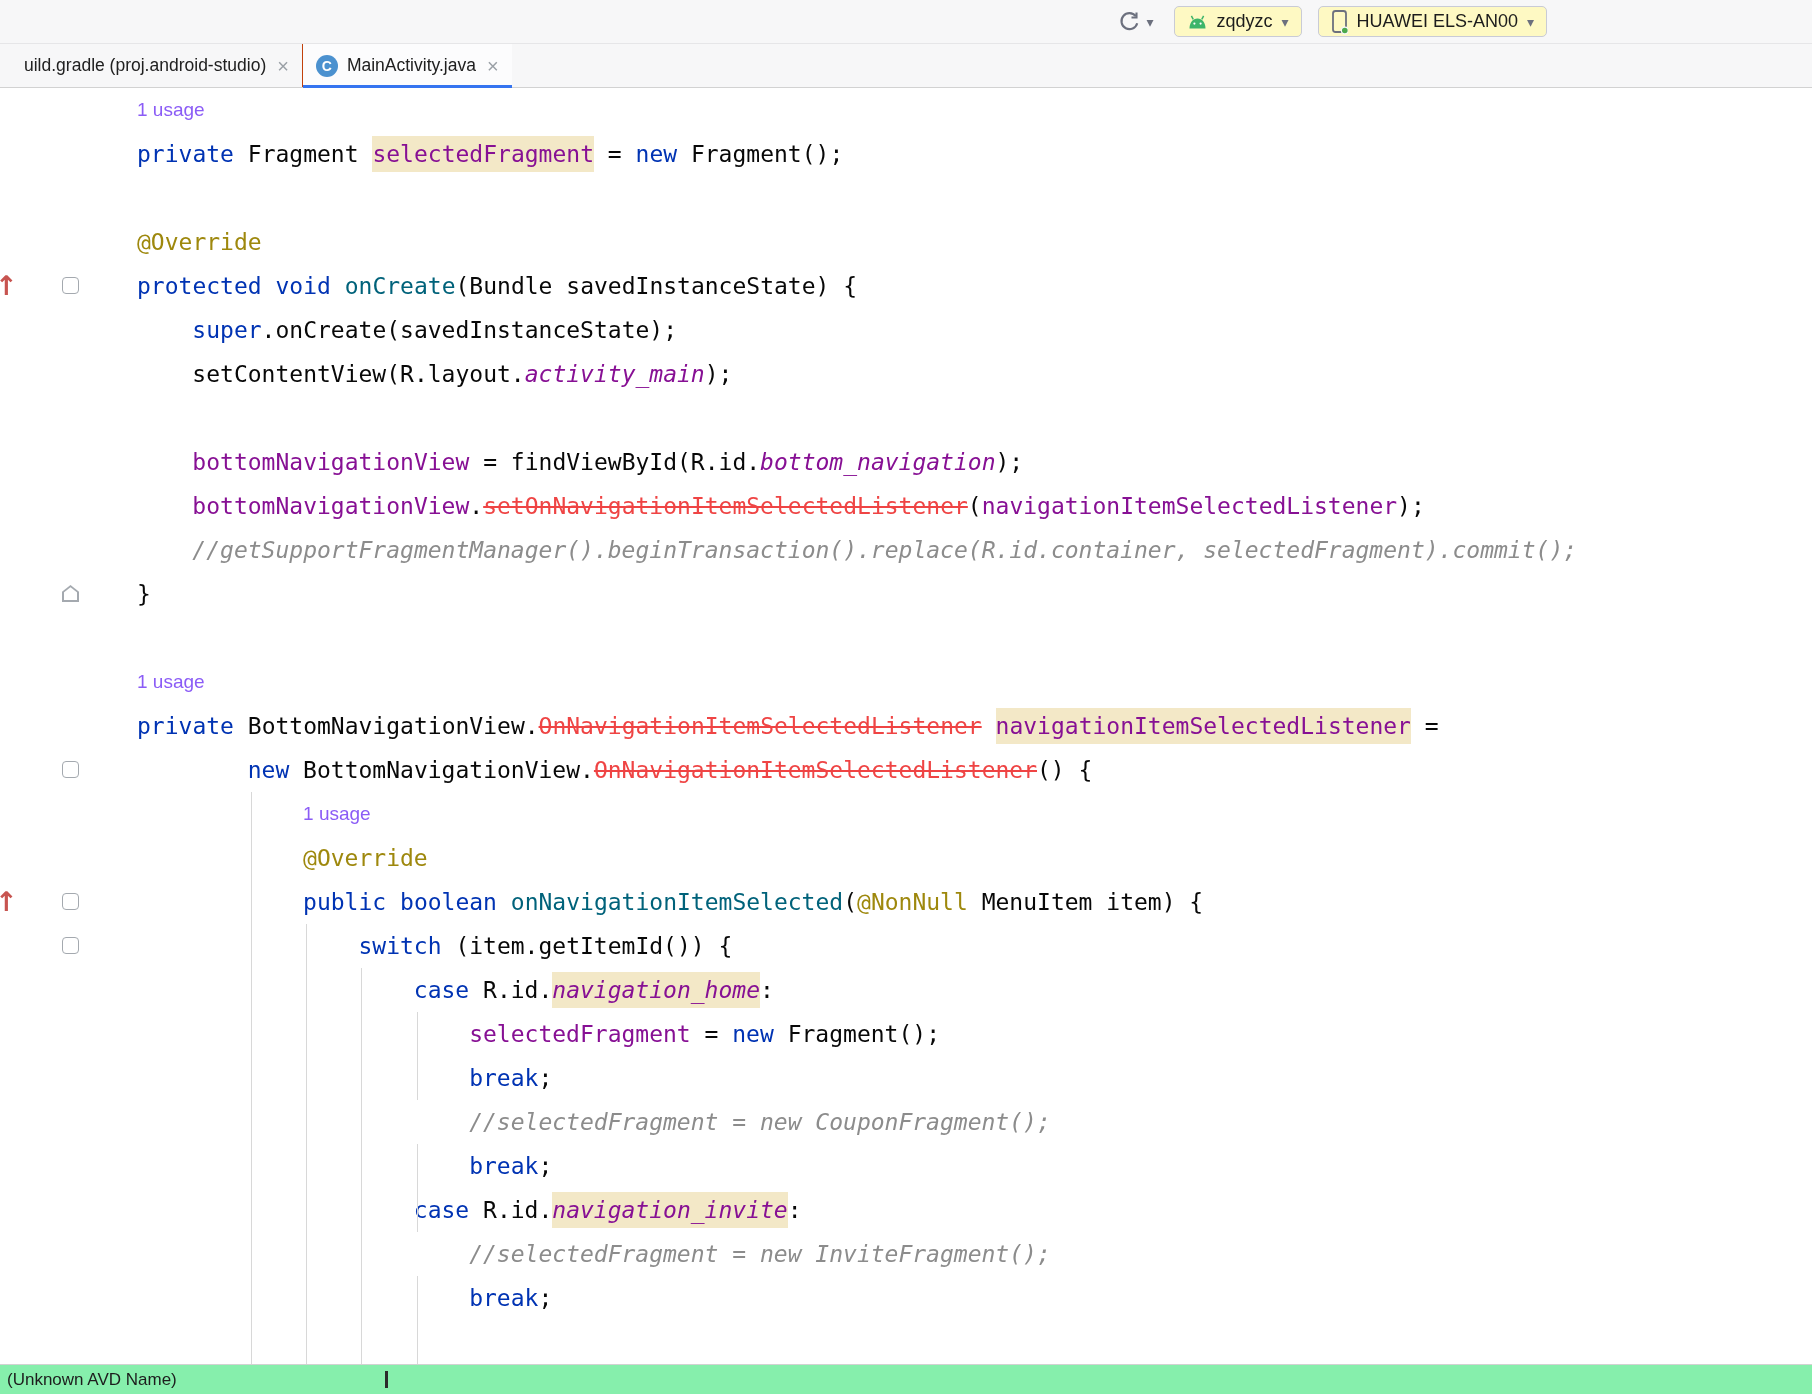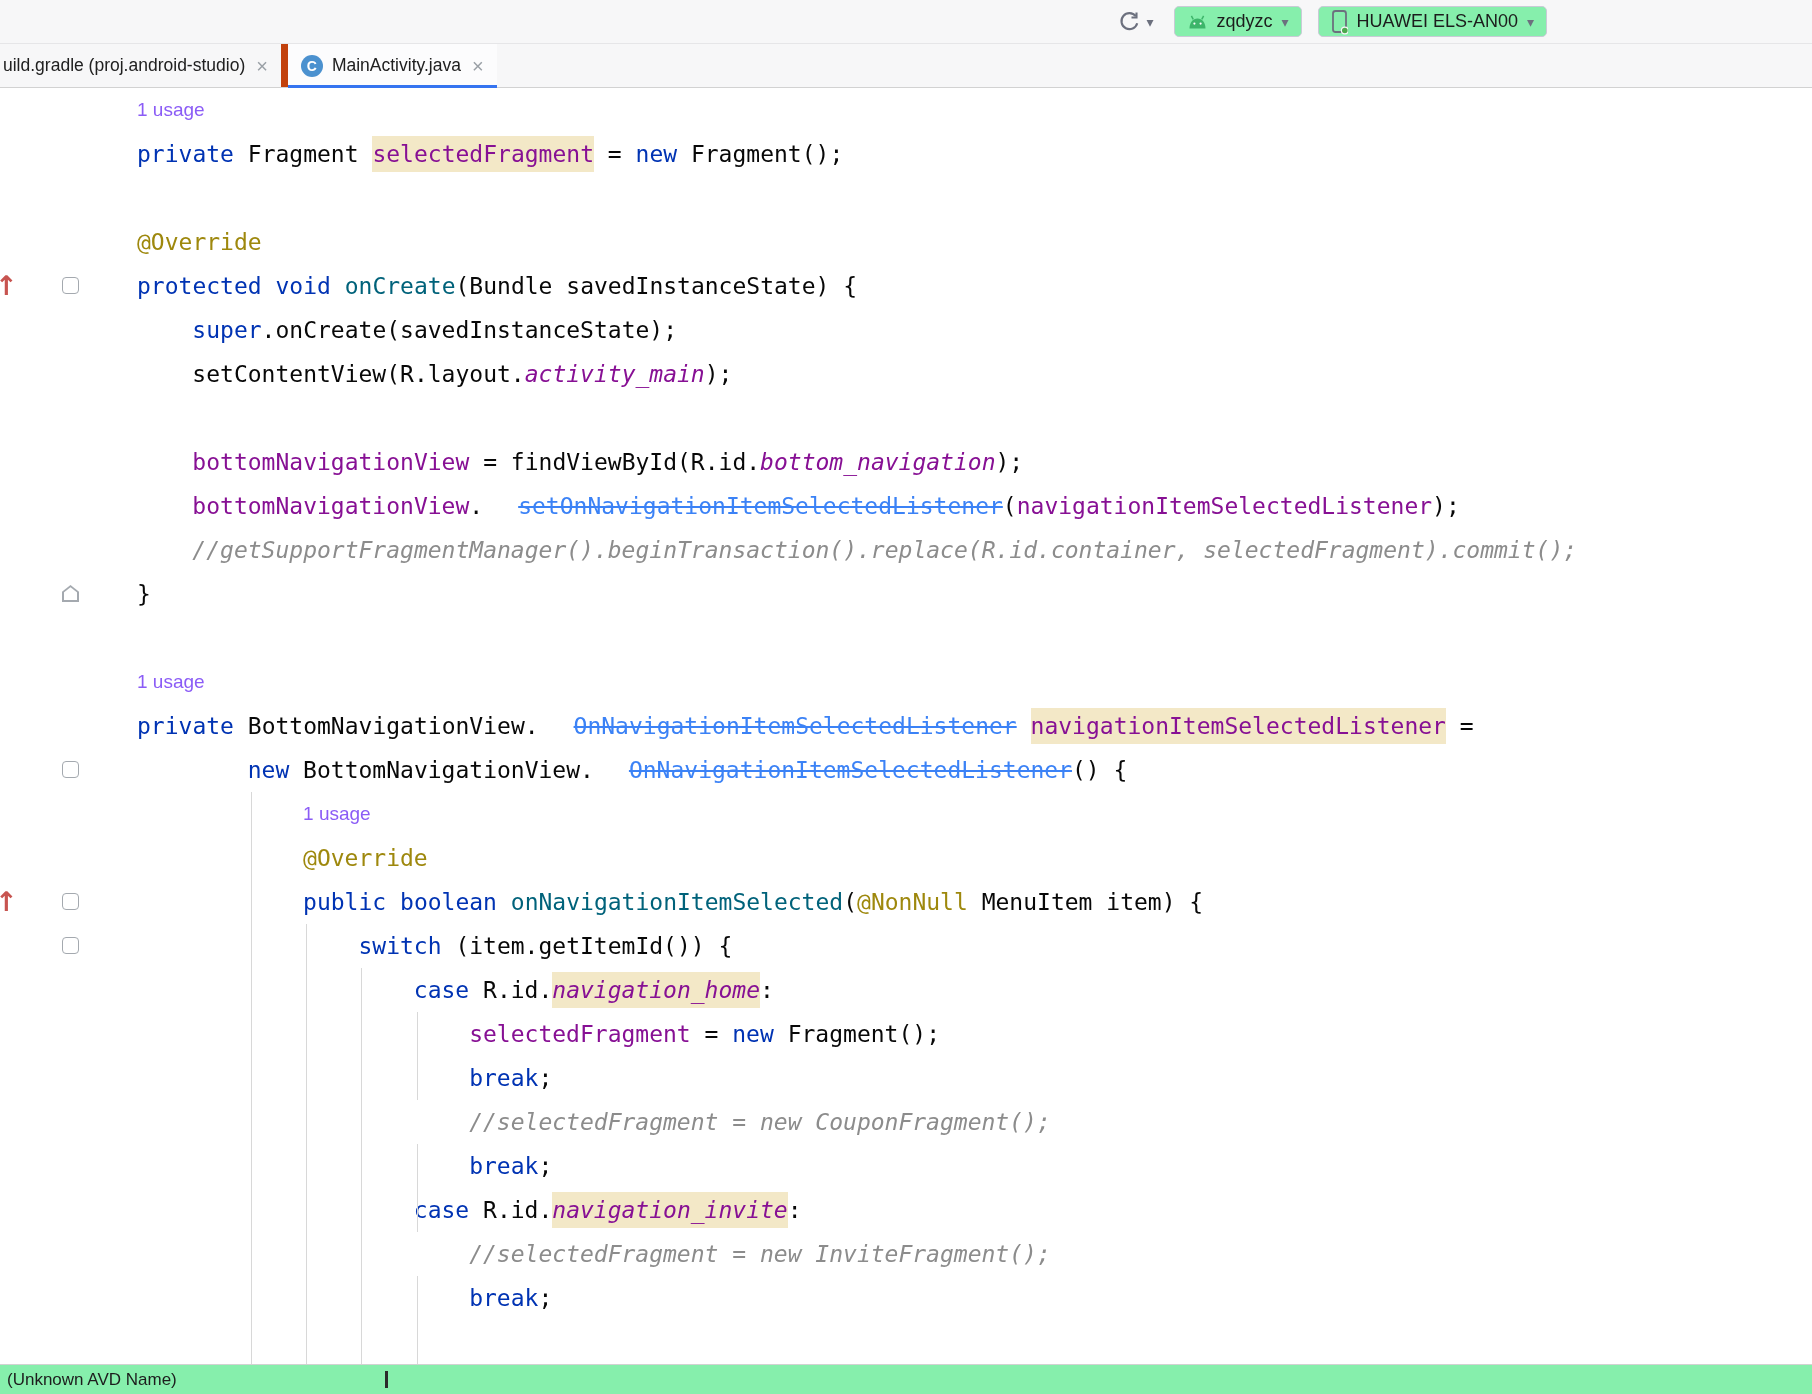--- a/index.html
+++ b/index.html
@@ -14,41 +14,41 @@
   .toolbar {
     height:44px; background:#F7F7F8;
     border-bottom:1px solid #E6E6E8;
     display:flex; align-items:center; justify-content:flex-end;
     gap:16px; padding-right:265px;
   }
   .tb-group { display:flex; align-items:center; gap:5px; padding:3px 4px; }
   .tb-btn {
     height:31px; display:flex; align-items:center; gap:9px;
     border:1px solid #C9CBD6; border-radius:5px; padding:0 12px;
-    background:#86efac; color:#1c1c1c; font-size:18px;
+    background:#fef9c3; color:#1c1c1c; font-size:18px;
   }
   .chev { color:#6C707E; font-size:14px; line-height:1; }
   .class-icon {
     width:22px; height:22px; border-radius:50%;
     background:#4B91CF; color:#fff; font-size:14px; font-weight:bold;
     display:flex; align-items:center; justify-content:center;
   }
 
   
   .tabbar {
     height:44px; background:#F7F7F8;
     border-bottom:1px solid #D2D2D2;
     display:flex; align-items:stretch;
   }
   .tab {
     display:flex; align-items:center; gap:9px;
     padding:0 13px; font-size:17.5px; color:#202020;
     position:relative; cursor:default;
   }
-  .tab.first { padding-left:3px; border-right:7px solid #c2410c; }
+  .tab.first { padding-left:3px; border-right:1px solid #c2410c;margin-left:21px; }
   .tab.active { background:#FCFCFD; }
   .tab.active::after {
     content:""; position:absolute; left:0; right:0; bottom:-1px;
     height:3px; background:#3574F0;
   }
   .tab-close { color:#9AA0A6; font-size:20px; line-height:1; margin-left:2px; }
 
   
   .editor { position:relative; height:1276px; background:#ffffff; overflow:hidden; }
   .line { height:44px; display:flex; align-items:stretch; }
@@ -62,21 +62,21 @@
     font-size:19px; line-height:44px; color:#8b5cf6; white-space:pre;
     display:inline-block;
   }
   .t-p  { color:#080808; }
   .t-k  { color:#0033B3; }
   .t-f  { color:#871094; }
   .t-sf { color:#871094; font-style:italic;margin-top:32px; }
   .t-m  { color:#00627A; }
   .t-a  { color:#9E880D; }
   .t-c  { color:#8C8C8C; font-style:italic; }
-  .t-d  { color:#3b82f6; text-decoration:line-through;margin-left:35px; }
+  .t-d  { color:#ef4444; text-decoration:line-through; }
   .hl   { background:#F3E8C7; padding:5px 0; }
 
   .guide { position:absolute; width:1px; background:#D8D8D8; }
 
   .fold-start {
     position:absolute; left:62px; top:13px;
     width:17px; height:17px;
     border:1.6px solid #A4A9AF; border-radius:4px; background:#fff;
   }
   .fold-end {

